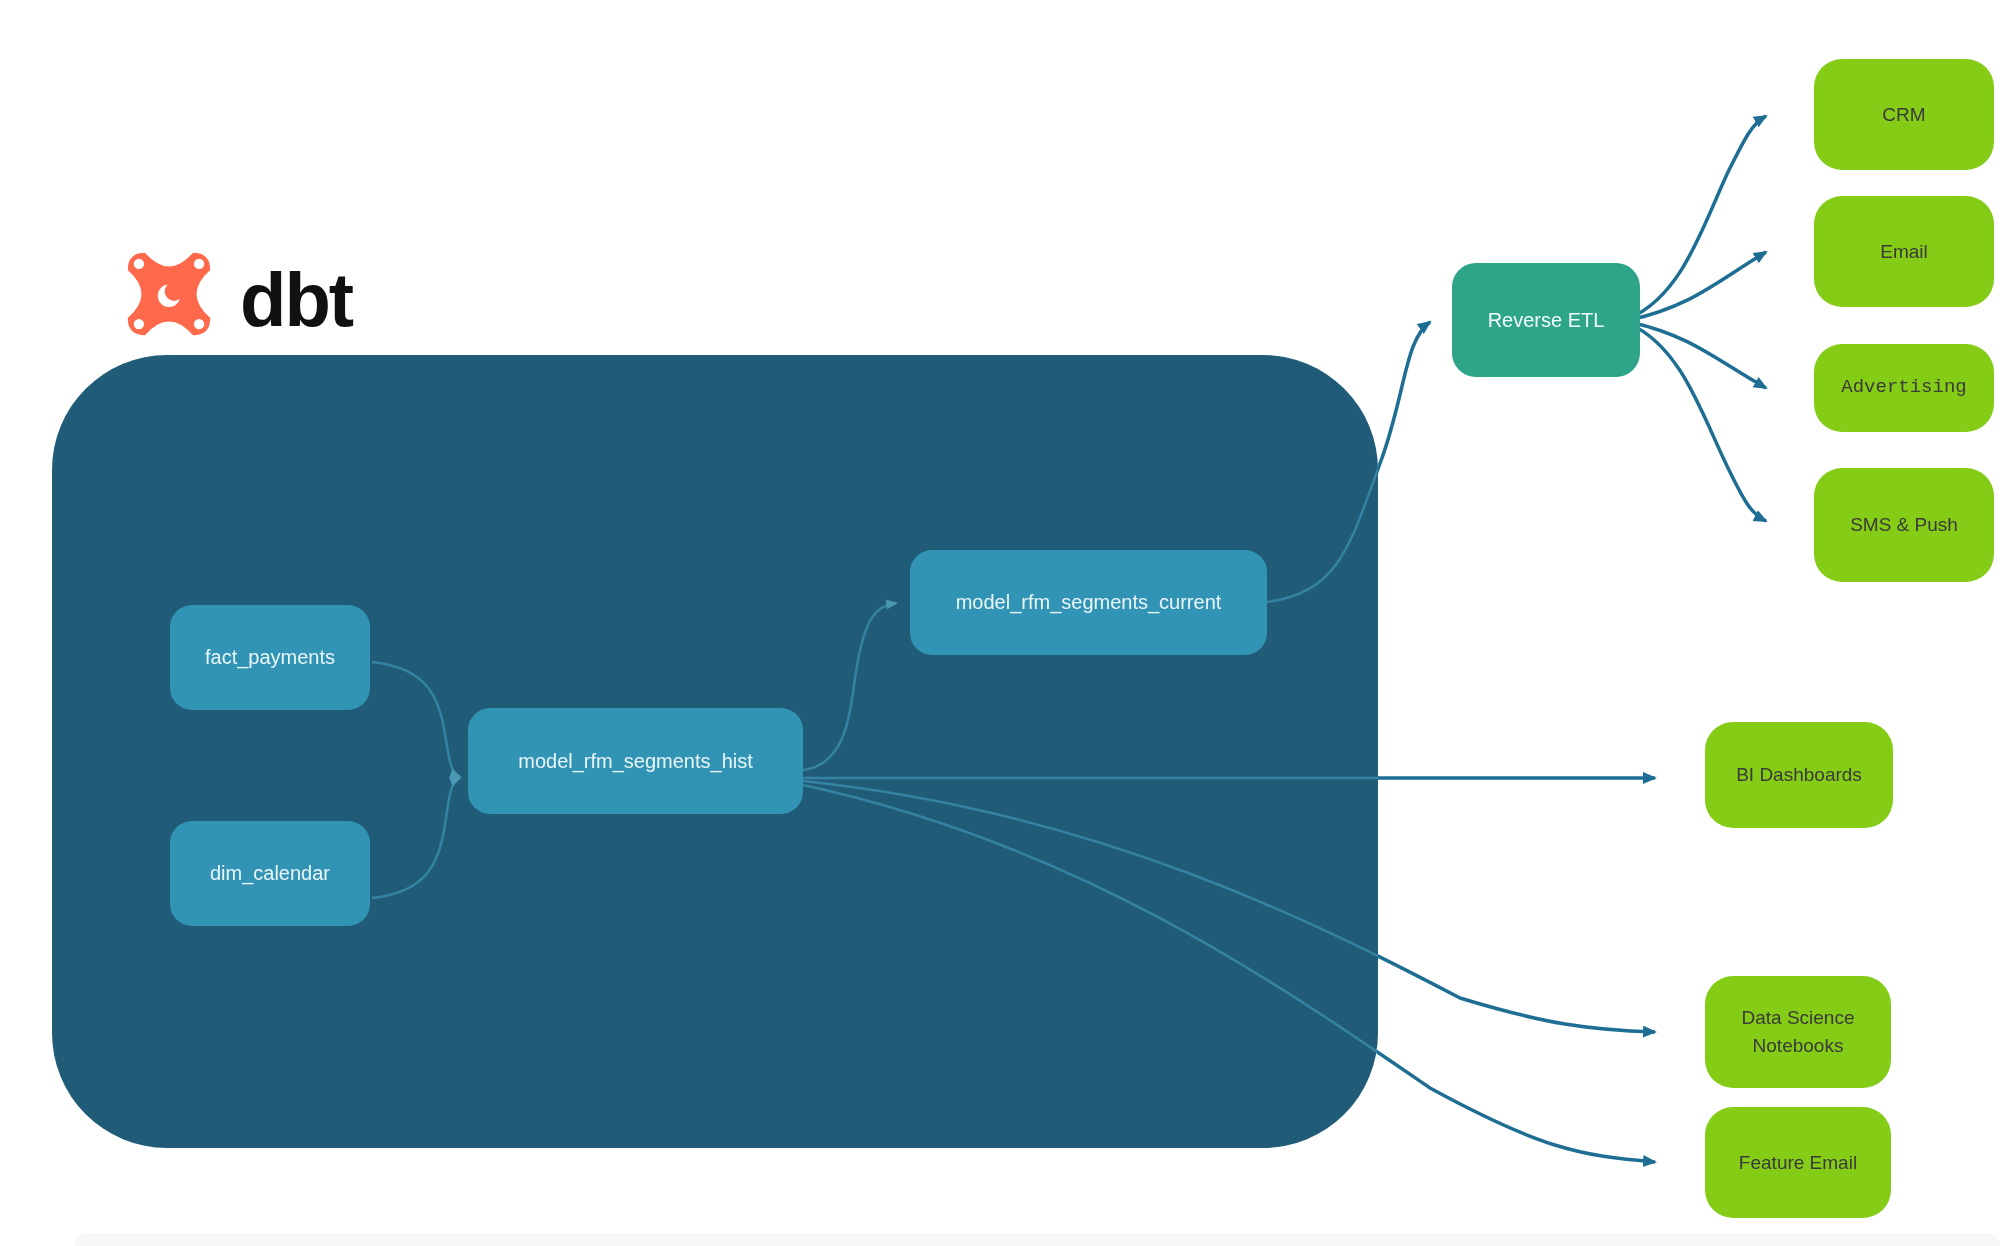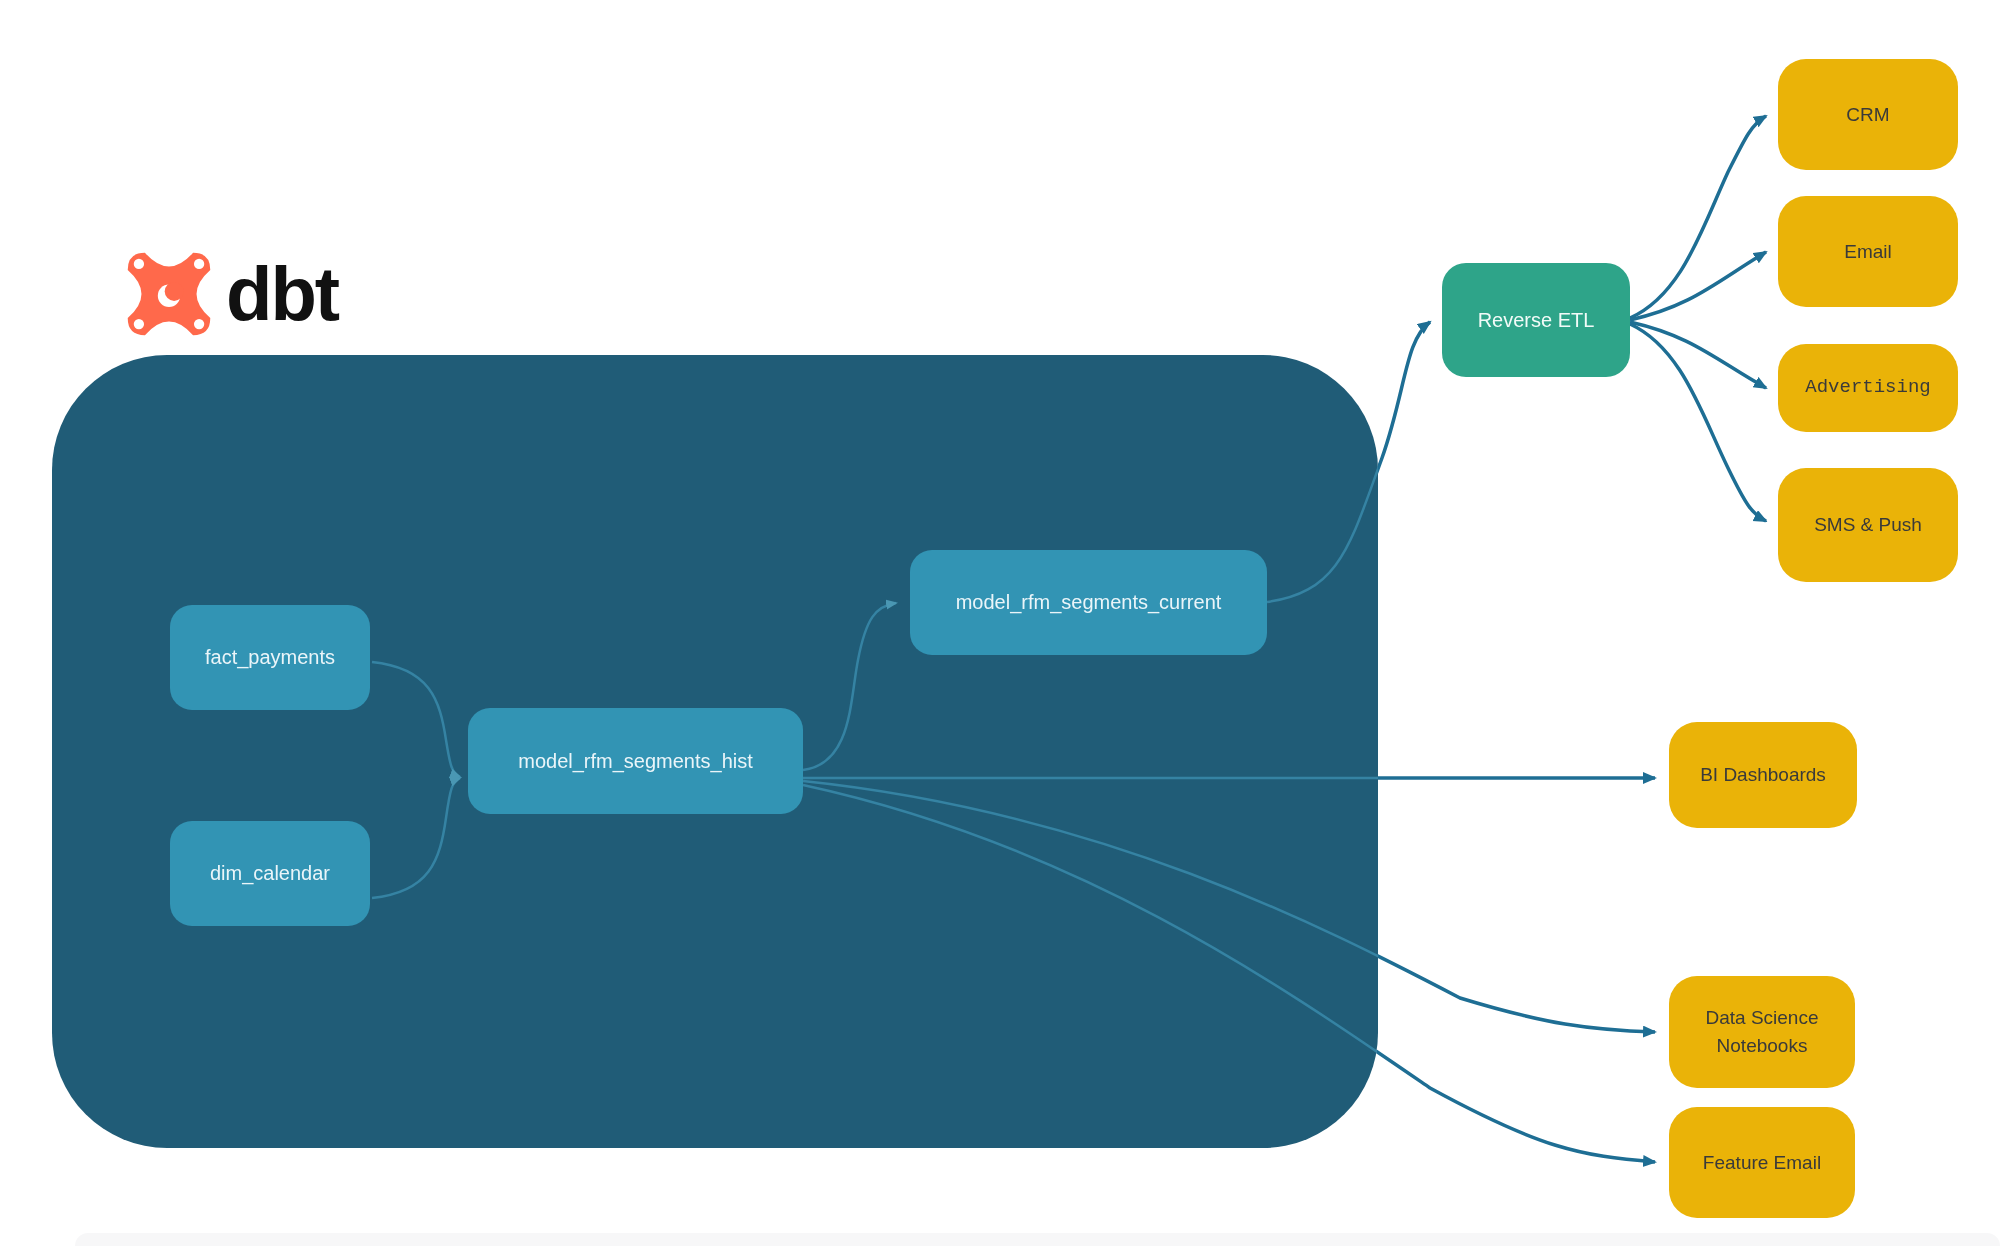--- a/index.html
+++ b/index.html
@@ -1,44 +1,44 @@
 <!DOCTYPE html>
 <html><head>
 <meta charset="utf-8">
 <style>
   html,body{margin:0;padding:0;}
   body{
     width:2000px;height:1246px;position:relative;background:#ffffff;
     font-family:"Liberation Sans", sans-serif;overflow:hidden;
   }
   
-  .logo{position:absolute;left:126px;top:250px;display:flex;align-items:center;gap:14px;}
+  .logo{position:absolute;left:126px;top:250px;display:flex;align-items:flex-end;gap:28px;}
   .logo-icon{width:86px;height:88px;}
   .logo-text{font-size:76px;font-weight:700;color:#111111;letter-spacing:-2px;line-height:1;}
   
   .dbt-container{
     position:absolute;left:52px;top:355px;width:1326px;height:793px;
     border-radius:115px;background:#205C77;z-index:0;
   }
   
   .edge-layer{position:absolute;left:0;top:0;width:2000px;height:1246px;z-index:1;pointer-events:none;}
   
   .node{
     position:absolute;display:flex;align-items:center;justify-content:center;
     text-align:center;z-index:2;box-sizing:border-box;
   }
   .node-model{
     background:#3294B4;color:#EAF5F9;border-radius:22px;font-size:20px;
   }
   .node-green{
-    background:#2EA489;color:#F2FBF8;border-radius:24px;font-size:20px;
+    background:#2EA489;color:#F2FBF8;border-radius:24px;font-size:20px;margin-left:10px;
   }
   .node-gray{
-    background:#eab308;color:#3A3A3A;border-radius:28px;font-size:19px;
-    line-height:1.45;padding:8px 18px;
+    background:#84cc16;color:#3A3A3A;border-radius:28px;font-size:19px;
+    line-height:1.45;padding:8px 18px;margin-left:36px;
   }
   
   .n-fact   {left:170px; top:605px; width:200px; height:105px;}
   .n-dim    {left:170px; top:821px; width:200px; height:105px;}
   .n-hist   {left:468px; top:708px; width:335px; height:106px;}
   .n-current{left:910px; top:550px; width:357px; height:105px;}
   .n-retl   {left:1442px;top:263px; width:188px; height:114px;}
   .n-crm    {left:1778px;top:59px;  width:180px; height:111px;}
   .n-email  {left:1778px;top:196px; width:180px; height:111px;}
   .n-adv    {left:1778px;top:344px; width:180px; height:88px;font-family:Liberation Mono, monospace;}

